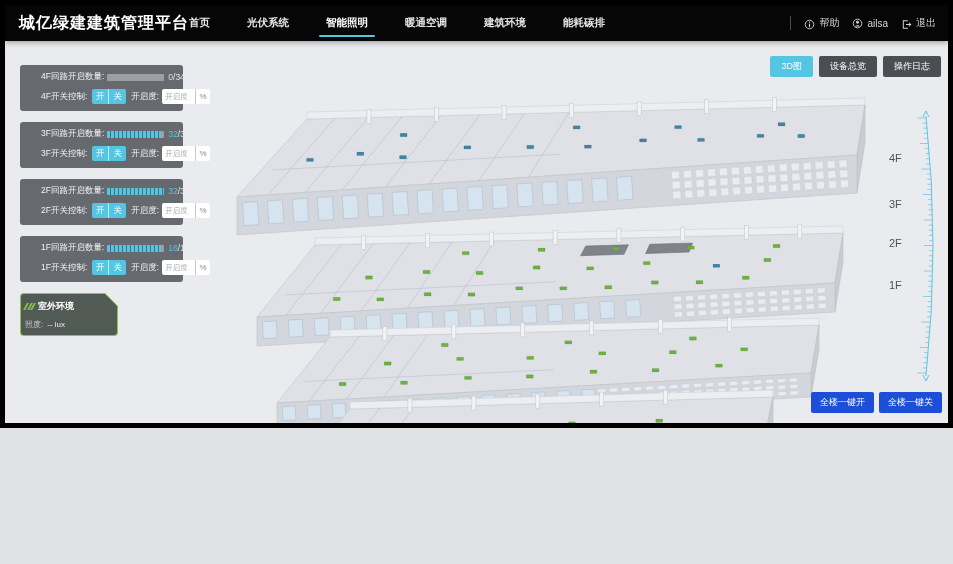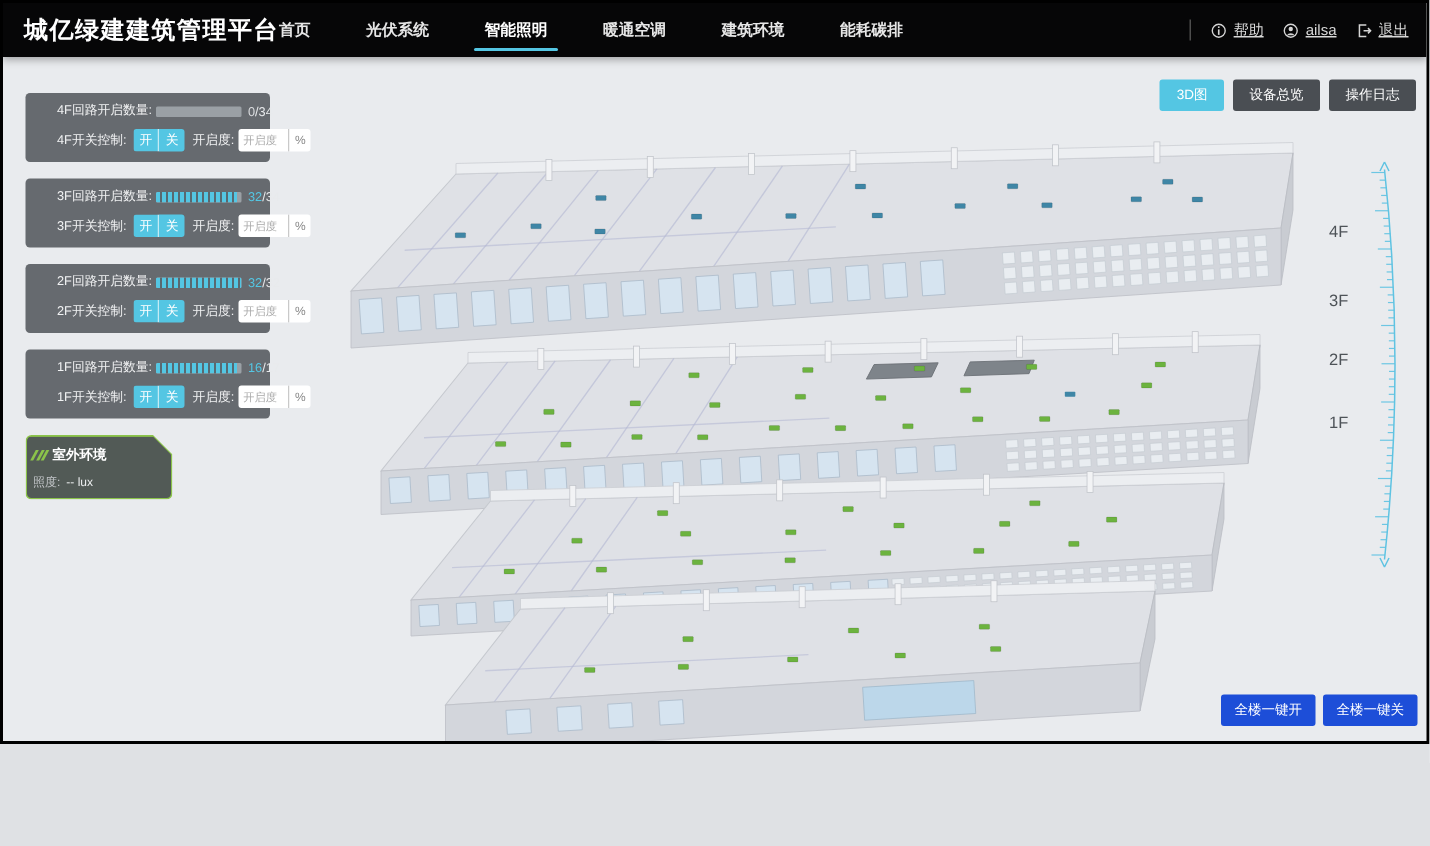--- a/index.html
+++ b/index.html
@@ -1,29 +1,29 @@
 <!DOCTYPE html>
 <html><head>
 <meta charset="utf-8">
 <style>
   * { margin:0; padding:0; box-sizing:border-box; }
   html,body { background:#dfe1e4; }
   body { font-family:"Liberation Sans", sans-serif; }
-  .screen { position:relative; width:953px; height:496px; background:#e9ebee; overflow:hidden; border:2px solid #000000; }
+  .screen { position:relative; width:953px; height:428px; background:#e9ebee; overflow:hidden; border:5px solid #000000; }
 
   
   header { position:absolute; top:0; left:0; right:0; height:36px; background:#060607; display:flex; align-items:center; z-index:30; box-shadow:0 2px 5px rgba(0,0,0,.3); }
   .title { margin-left:14px; color:#fff; font-size:16px; font-weight:bold; letter-spacing:1px; white-space:nowrap; }
   nav { display:flex; gap:37px; }
   .nav-item { position:relative; color:#e6e6e6; font-size:10.5px; font-weight:bold; padding:5px 0; cursor:pointer; white-space:nowrap; }
   .nav-item.active { color:#fff; }
   .nav-item.active::after { content:""; position:absolute; left:-7px; right:-7px; bottom:-2px; height:2px; background:#54c6e3; border-radius:1px; }
   .header-right { margin-left:auto; margin-right:12px; display:flex; align-items:center; gap:13px; color:#d8d8d8; font-size:10px; }
   .hdr-divider { width:1px; height:14px; background:#4d4d4d; }
-  .hdr-item { display:flex; align-items:center; gap:4px; cursor:pointer; white-space:nowrap;text-decoration:underline; }
+  .hdr-item { display:flex; align-items:flex-end; gap:4px; cursor:pointer; white-space:nowrap; }
   .hicon { width:11px; height:11px; }
 
   
   .floor-panel { position:absolute; left:15px; width:163px; height:46px; background:rgba(88,92,97,.9); border-radius:3px; padding:6px 7px 5px 21px; color:#fff; z-index:20; }
   .fp-row1 { display:flex; align-items:center; white-space:nowrap; }
   .fp-label { font-size:8.5px; color:#f2f3f4; }
   .fp-bar { width:57px; height:7px; background:#9aa0a5; margin:0 4px 0 3px; overflow:hidden; border-radius:1px; flex:none; }
   .fp-bar-fill { display:block; height:100%; background:repeating-linear-gradient(90deg,#54c6e3 0 3px,rgba(35,60,70,.55) 3px 4px); }
   .fp-val { font-size:8.5px; color:#e8eaec; }
   .fp-val .cur { color:#54c6e3; }

